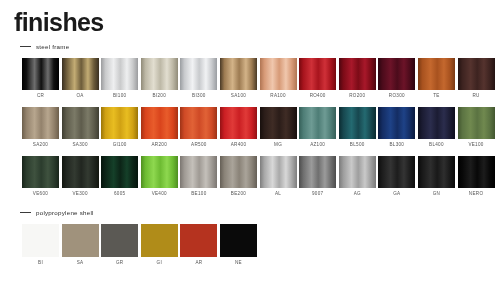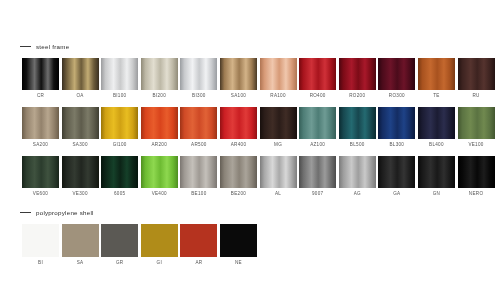--- a/index.html
+++ b/index.html
@@ -85,20 +85,21 @@
   }
   .poly .swatch-chip {
     height: 33px;
   }
 </style>
 </head>
 <body>
 
 <div class="page">
 
+  <div class="page-title">finishes</div>
 
   <div class="section" id="section-0" style="top:41px;">
     <div class="section-header">
       <span class="section-dash"></span>
       <span class="section-label">steel frame</span>
     </div>
     <div id="rows-0">
         <div class="swatch-row" style="margin-top: 7px;">
           <div class="swatch-cell">
             <div class="swatch-chip" style="background: linear-gradient(90deg, rgb(0, 0, 0) 0%, rgb(17, 17, 17) 12%, rgb(110, 110, 110) 34%, rgb(17, 17, 17) 52%, rgb(110, 110, 110) 70%, rgb(17, 17, 17) 86%, rgb(0, 0, 0) 100%);"></div>

